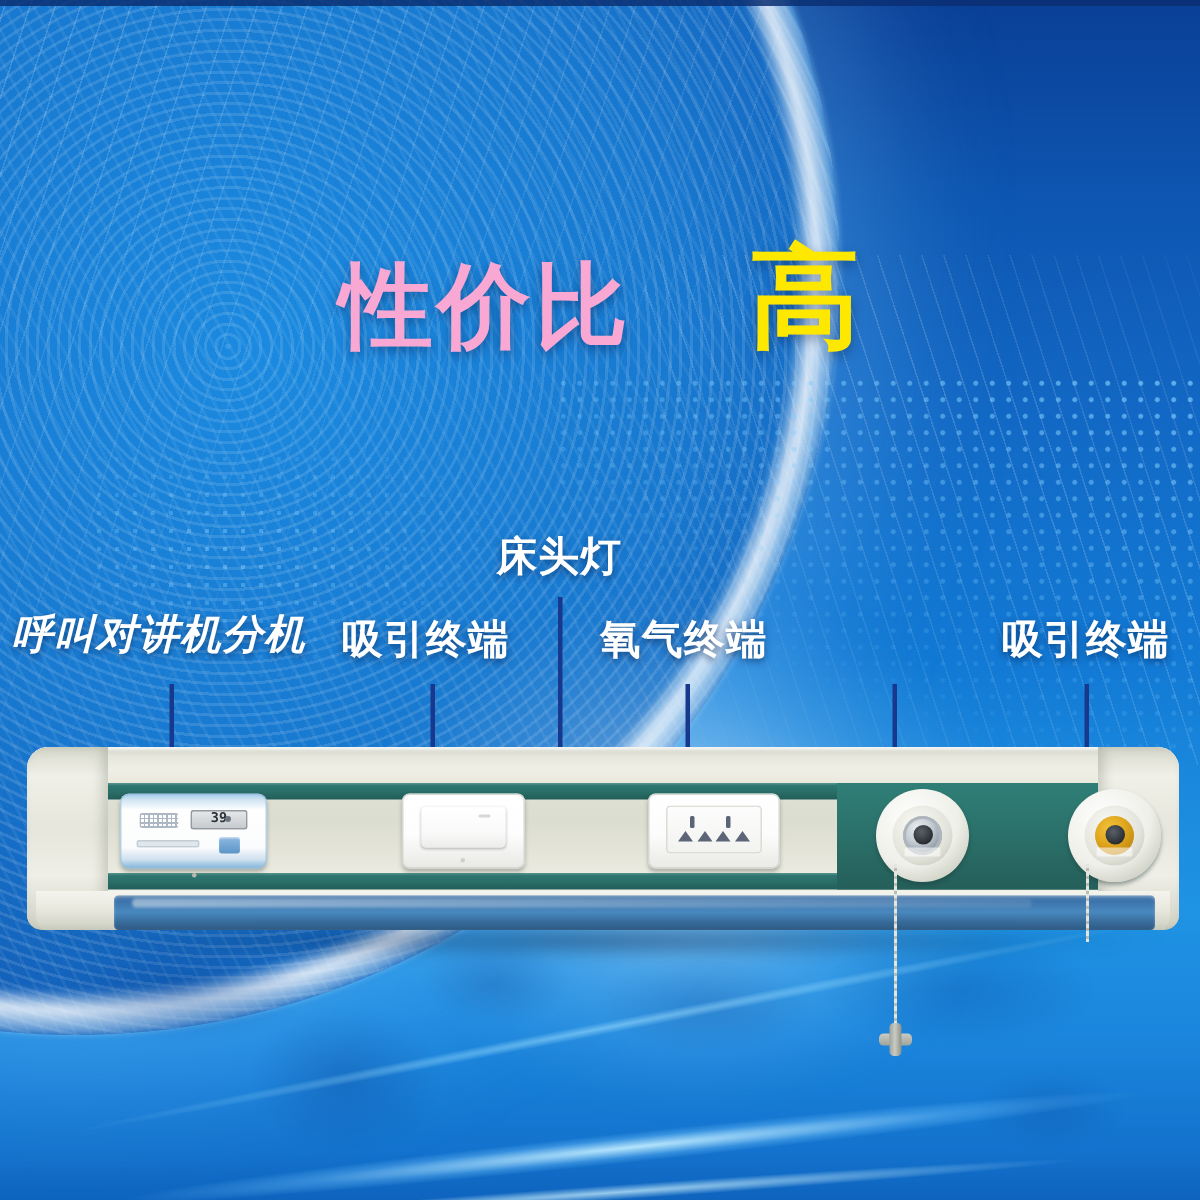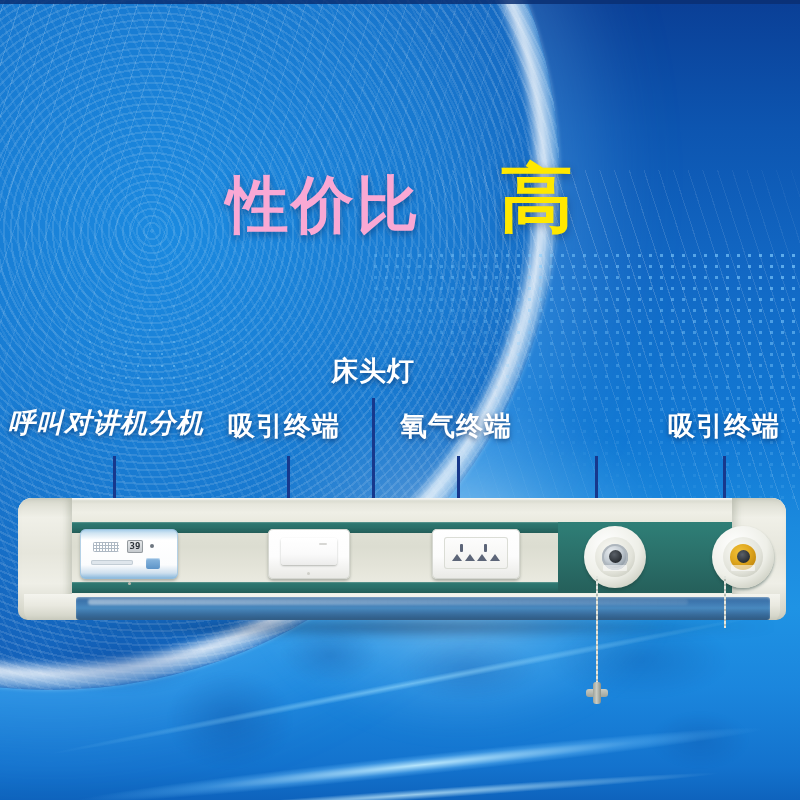--- a/index.html
+++ b/index.html
@@ -201,21 +201,21 @@
     background:linear-gradient(180deg,#9dc8e8 0%,#cfe4f2 8%,#ffffff 22%,#fbfcfd 72%,#cfe0ee 88%,#7fb3da 100%);
     box-shadow:0 2px 3px rgba(60,70,60,.35), inset 0 0 0 1px rgba(150,190,220,.7);
   }
   .ic-speaker{
     position:absolute;left:13px;top:13px;width:26px;height:10px;
     background:repeating-linear-gradient(90deg,#9aa7b5 0 1px, transparent 1px 3px),
                repeating-linear-gradient(0deg,#9aa7b5 0 1px, transparent 1px 3px);
     opacity:.8;border-radius:2px;
   }
   .ic-screen{
-    position:absolute;left:47px;top:11px;width:16px;height:13px;border-radius:2px;
+    position:absolute;left:47px;top:11px;width:38px;height:13px;border-radius:2px;
     background:linear-gradient(180deg,#e8eaec,#c3c8cc);
     color:#2b3138;font-size:9px;font-weight:bold;line-height:13px;text-align:center;
     font-family:"DejaVu Sans Mono","Liberation Mono",monospace;
     box-shadow:inset 0 0 0 1px #949a9f;
   }
   .ic-led{position:absolute;left:70px;top:15px;width:4px;height:4px;border-radius:50%;background:#6d7680;}
   .ic-bar{position:absolute;left:11px;top:31px;width:42px;height:5px;border-radius:2px;background:#dfe6ec;box-shadow:inset 0 0 0 1px #c3cdd5;}
   .ic-btn{position:absolute;left:66px;top:29px;width:14px;height:11px;border-radius:2px;background:linear-gradient(180deg,#8cb9e0,#5d94c8);box-shadow:inset 0 1px 1px rgba(255,255,255,.5);}
   .ic-screw{position:absolute;left:48px;top:53px;width:3px;height:3px;border-radius:50%;background:#b8b9ae;}
 

